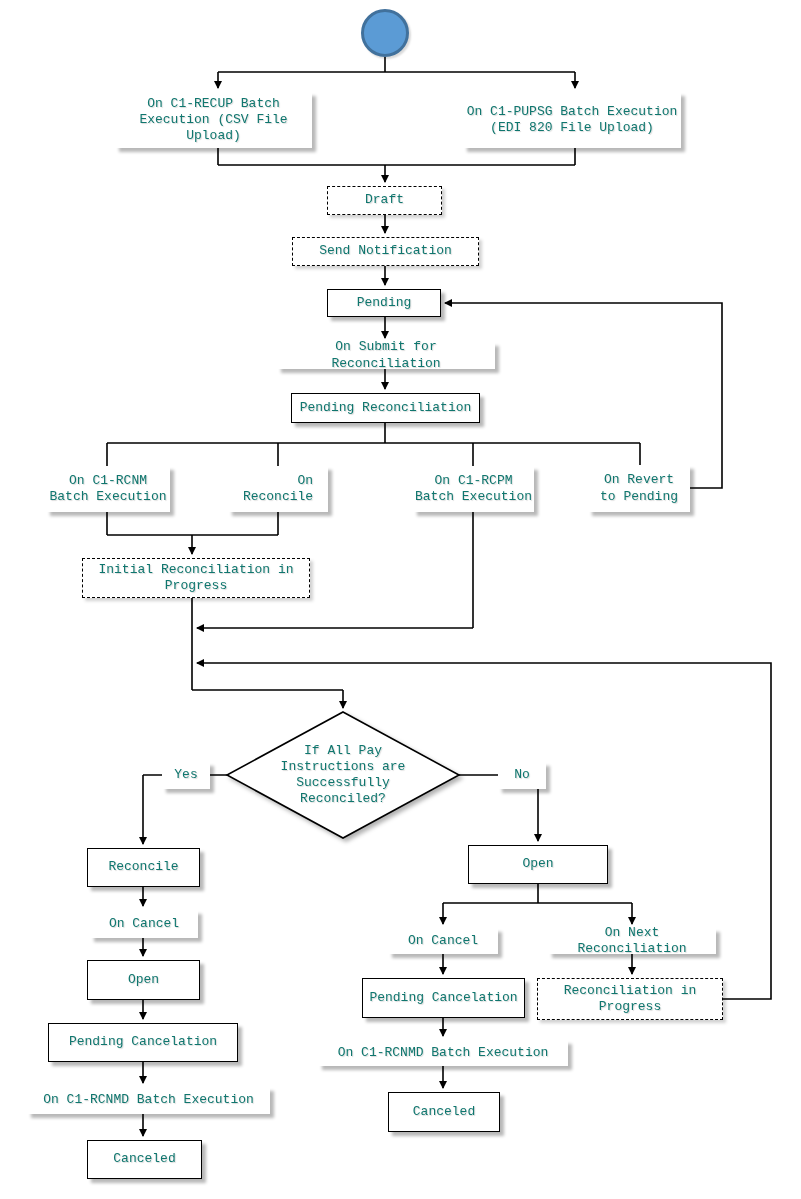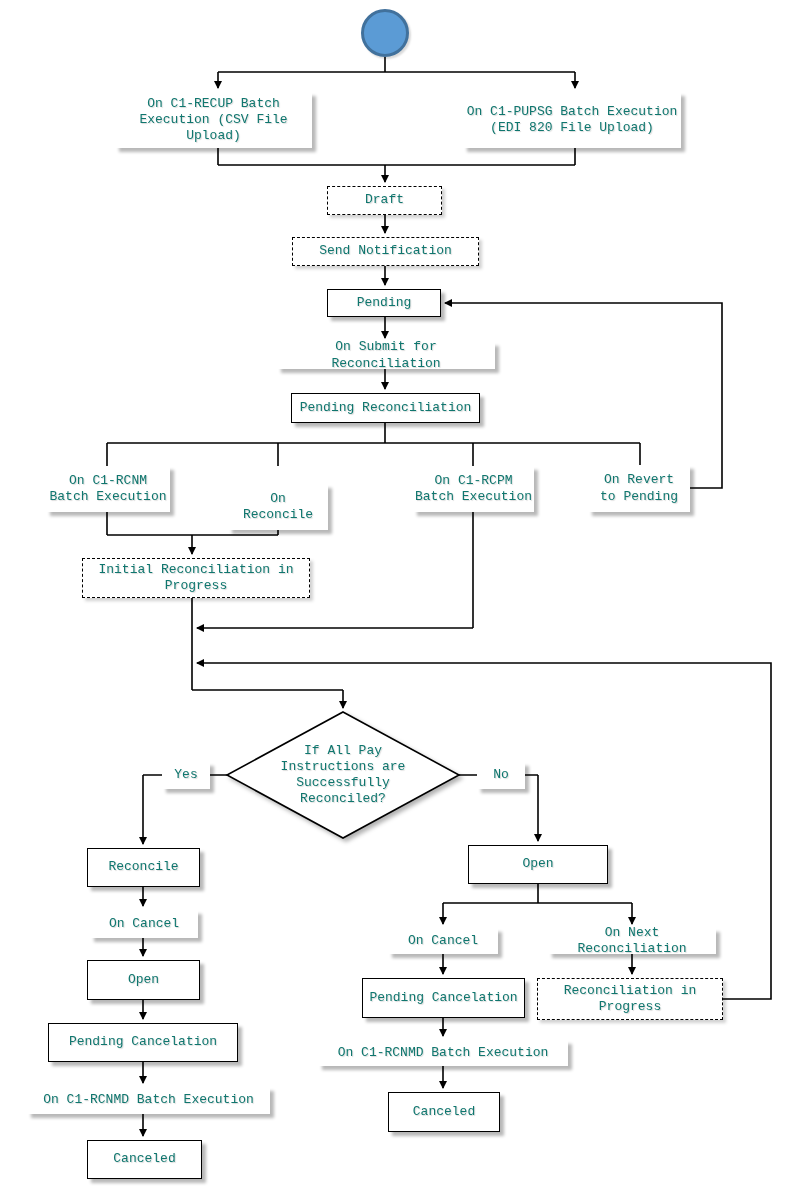--- a/index.html
+++ b/index.html
@@ -107,36 +107,36 @@
 (EDI 820 File Upload)</div>
 
   <div class="node state-dashed" style="left:327px;top:186px;width:115px;height:29px;">Draft</div>
   <div class="node state-dashed" style="left:292px;top:237px;width:187px;height:29px;">Send Notification</div>
   <div class="node state" style="left:327px;top:289px;width:114px;height:28px;">Pending</div>
   <div class="node state" style="left:291px;top:393px;width:189px;height:30px;">Pending Reconciliation</div>
   <div class="node event" style="left:277px;top:342px;width:218px;height:27px;">On Submit for Reconciliation</div>
 
   <div class="node event" style="left:46px;top:466px;width:124px;height:46px;">On C1-RCNM
 Batch Execution</div>
-  <div class="node event" style="left:228px;top:484px;width:100px;height:46px;">On
+  <div class="node event" style="left:228px;top:466px;width:100px;height:46px;text-align:right;">On
 Reconcile</div>
   <div class="node event" style="left:413px;top:466px;width:121px;height:46px;">On C1-RCPM
 Batch Execution</div>
   <div class="node state-dashed" style="left:82px;top:558px;width:228px;height:40px;">Initial Reconciliation in Progress</div>
 
   <div class="node event" style="left:588px;top:465px;width:102px;height:47px;">On Revert
 to Pending</div>
 
   <div class="node plain" style="left:270px;top:728px;width:146px;height:94px;">If All Pay
 Instructions are
 Successfully
 Reconciled?</div>
 
   <div class="node event" style="left:162px;top:762px;width:48px;height:27px;">Yes</div>
-  <div class="node event" style="left:477px;top:762px;width:48px;height:27px;">No</div>
+  <div class="node event" style="left:498px;top:762px;width:48px;height:27px;">No</div>
 
   <div class="node state" style="left:87px;top:848px;width:113px;height:39px;">Reconcile</div>
   <div class="node event" style="left:90px;top:910px;width:108px;height:28px;">On Cancel</div>
   <div class="node state" style="left:87px;top:960px;width:113px;height:40px;">Open</div>
   <div class="node state" style="left:48px;top:1023px;width:190px;height:39px;">Pending Cancelation</div>
   <div class="node event" style="left:27px;top:1087px;width:243px;height:27px;">On C1-RCNMD Batch Execution</div>
   <div class="node state" style="left:87px;top:1140px;width:115px;height:39px;">Canceled</div>
 
   <div class="node state" style="left:468px;top:845px;width:140px;height:39px;">Open</div>
   <div class="node event" style="left:388px;top:928px;width:110px;height:26px;">On Cancel</div>

